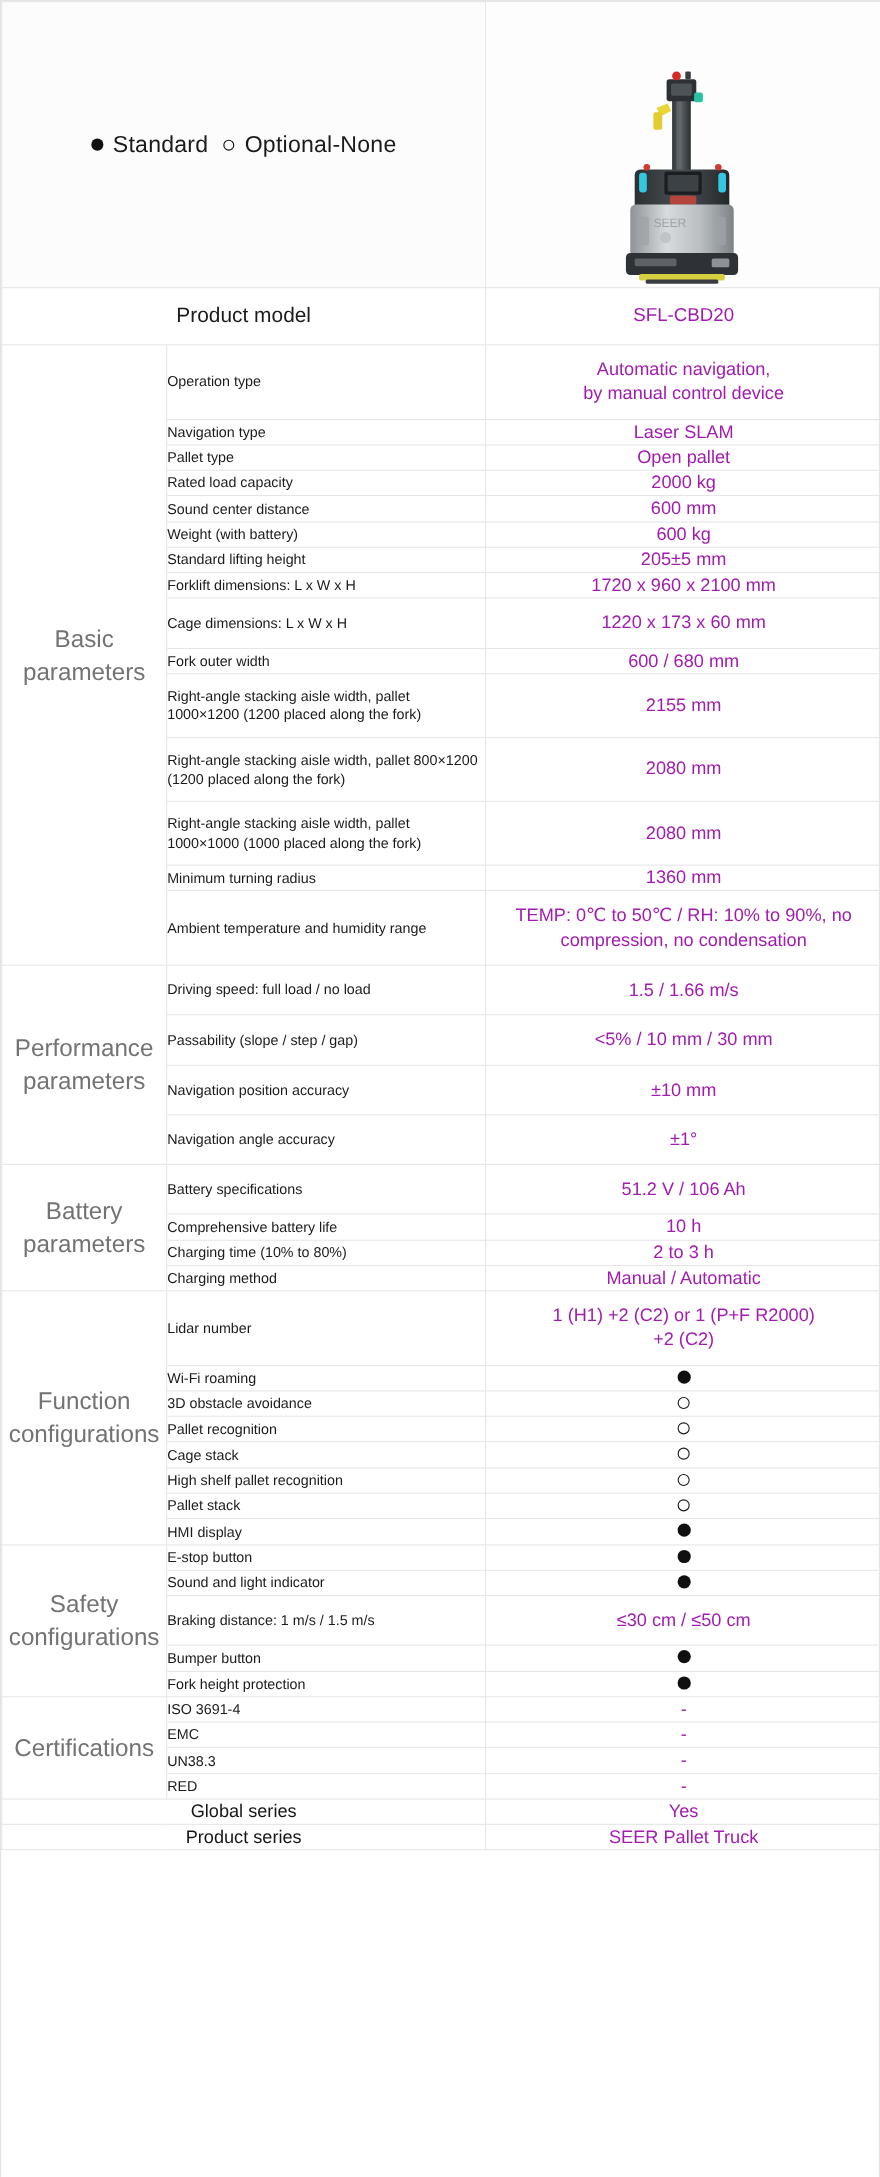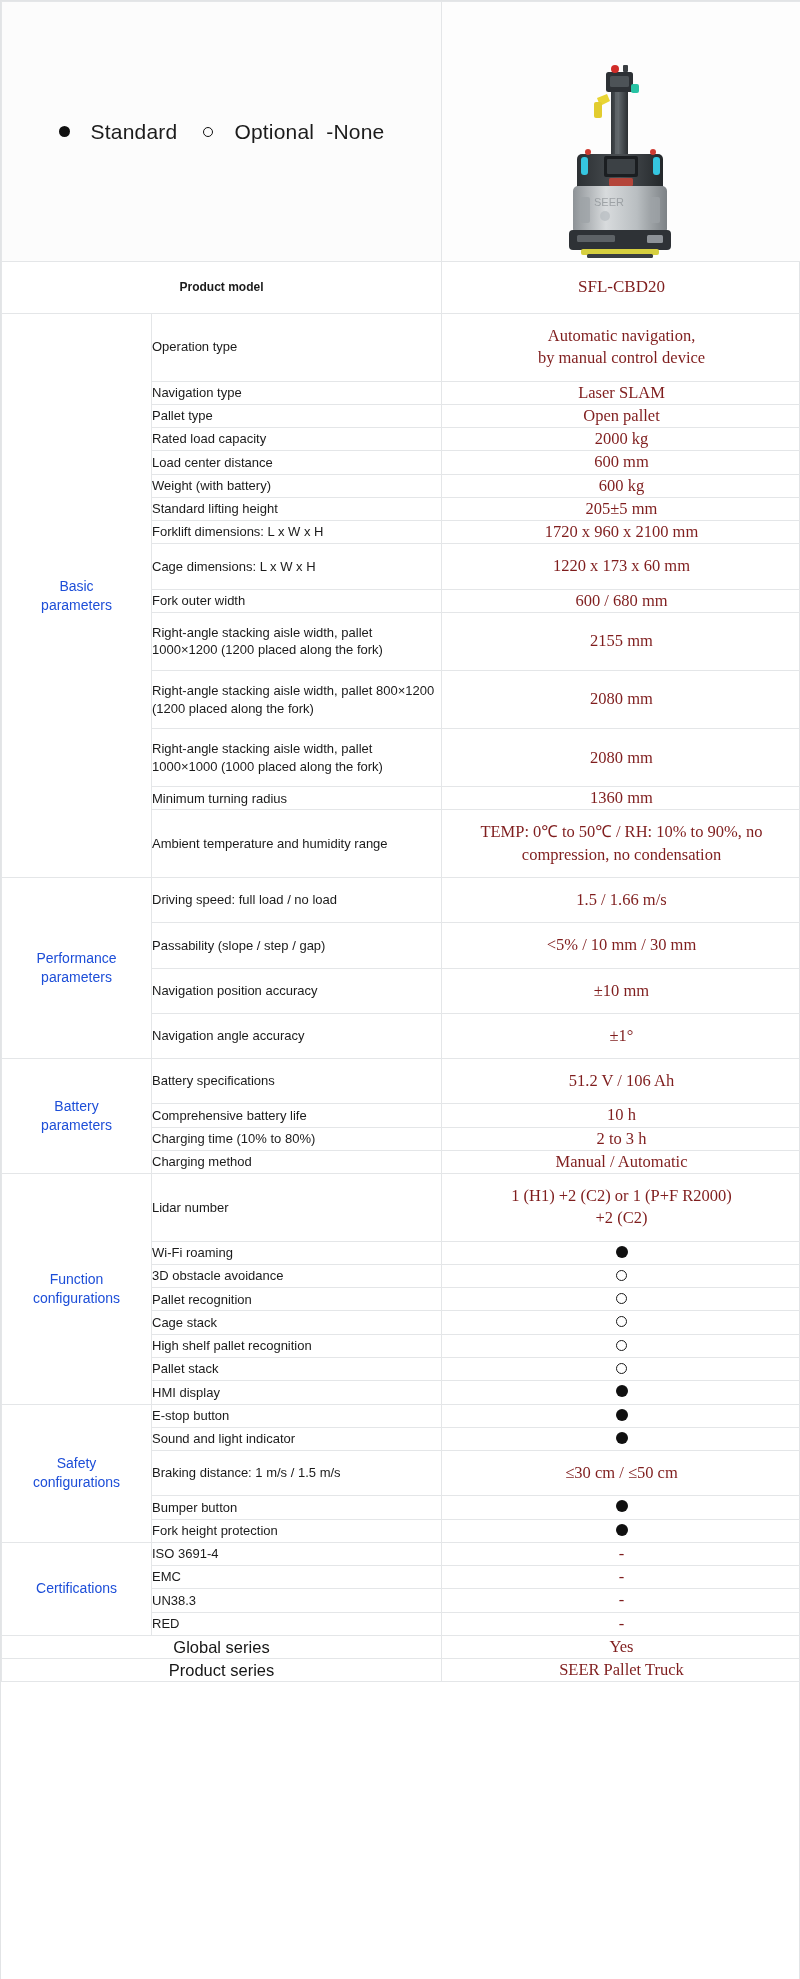--- a/index.html
+++ b/index.html
@@ -43,21 +43,21 @@
     text-align: center;
     font-size: 21px;
     color: #1b1b1b;
     letter-spacing: 0.2px;
     background: #fcfcfc;
   }
   .hdr-legend .legend-inner {
     display: flex;
     align-items: center;
     justify-content: center;
-    gap: 12px;
+    gap: 0;
     font-size: 21px;
   }
   .dot-filled {
     display: inline-block;
     width: 11px; height: 11px;
     border-radius: 50%;
     background: #111;
     margin-right: 9px;
     vertical-align: 1px;
   }
@@ -85,53 +85,52 @@
   .robot-wrap {
     height: 215px;
     display: flex;
     align-items: flex-end;
     justify-content: center;
     margin-top: 44px;
   }
 
   .group-cell {
     text-align: center;
-    font-size: 14px;
+    font-size: 22px;
     line-height: 1.35;
-    color: #1d4ed8;
+    color: #737373;
     padding: 4px 6px;
   }
   .label-cell {
     font-size: 13px;
     line-height: 1.35;
     color: #1b1b1b;
     padding: 5px 10px 5px 14px;
     text-align: left;
   }
   .value-cell {
     font-size: 16.5px;
     line-height: 1.35;
-    color: #7f1d1d;
+    color: #a21caf;
     padding: 5px 10px;
     text-align: center;
-    font-family: Liberation Serif, serif;
   }
   tr.r-tall .label-cell,
   tr.r-tall .value-cell { padding-top: 11px; padding-bottom: 11px; }
 
   .mark {
     display: inline-block;
     width: 12px; height: 12px;
     border-radius: 50%;
   }
   .mark.filled { background: #101010; }
   .mark.open { border: 1.7px solid #1a1a1a; background: transparent; width: 11px; height: 11px; }
 
   .model-row td { height: 52px; }
-  .model-label { text-align: center; font-size: 12px; font-weight: bold; }
+  .model-label { text-align: center; font-size: 19px; }
   .model-value { text-align: center; font-size: 17px; }
 
   .footer-label {
     text-align: center;
     font-size: 16.5px;
     padding: 7px 6px;
   }
 </style>
 </head>
 <body>
@@ -221,21 +220,21 @@
         </tr>
         <tr>
           <td class="label-cell">Pallet type</td>
           <td class="value-cell">Open pallet</td>
         </tr>
         <tr>
           <td class="label-cell">Rated load capacity</td>
           <td class="value-cell">2000 kg</td>
         </tr>
         <tr>
-          <td class="label-cell">Load center distance</td>
+          <td class="label-cell">Sound center distance</td>
           <td class="value-cell">600 mm</td>
         </tr>
         <tr>
           <td class="label-cell">Weight (with battery)</td>
           <td class="value-cell">600 kg</td>
         </tr>
         <tr>
           <td class="label-cell">Standard lifting height</td>
           <td class="value-cell">205±5 mm</td>
         </tr>

